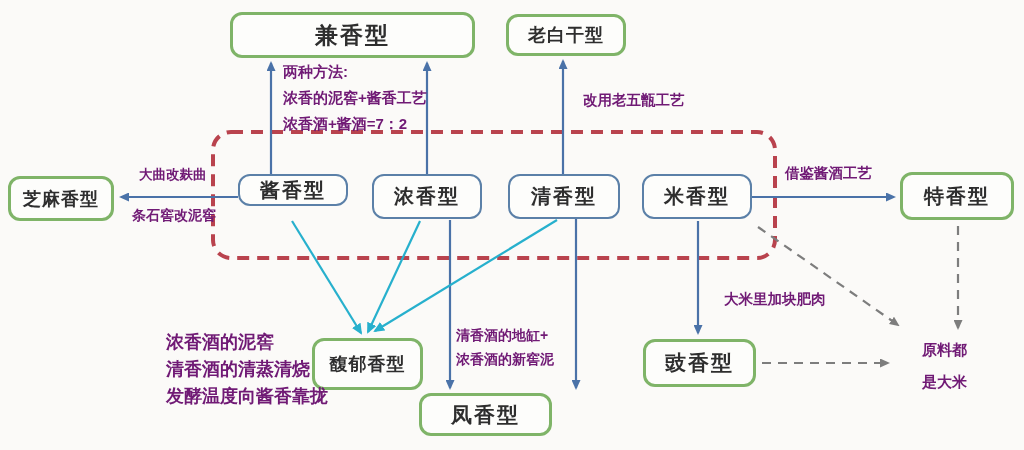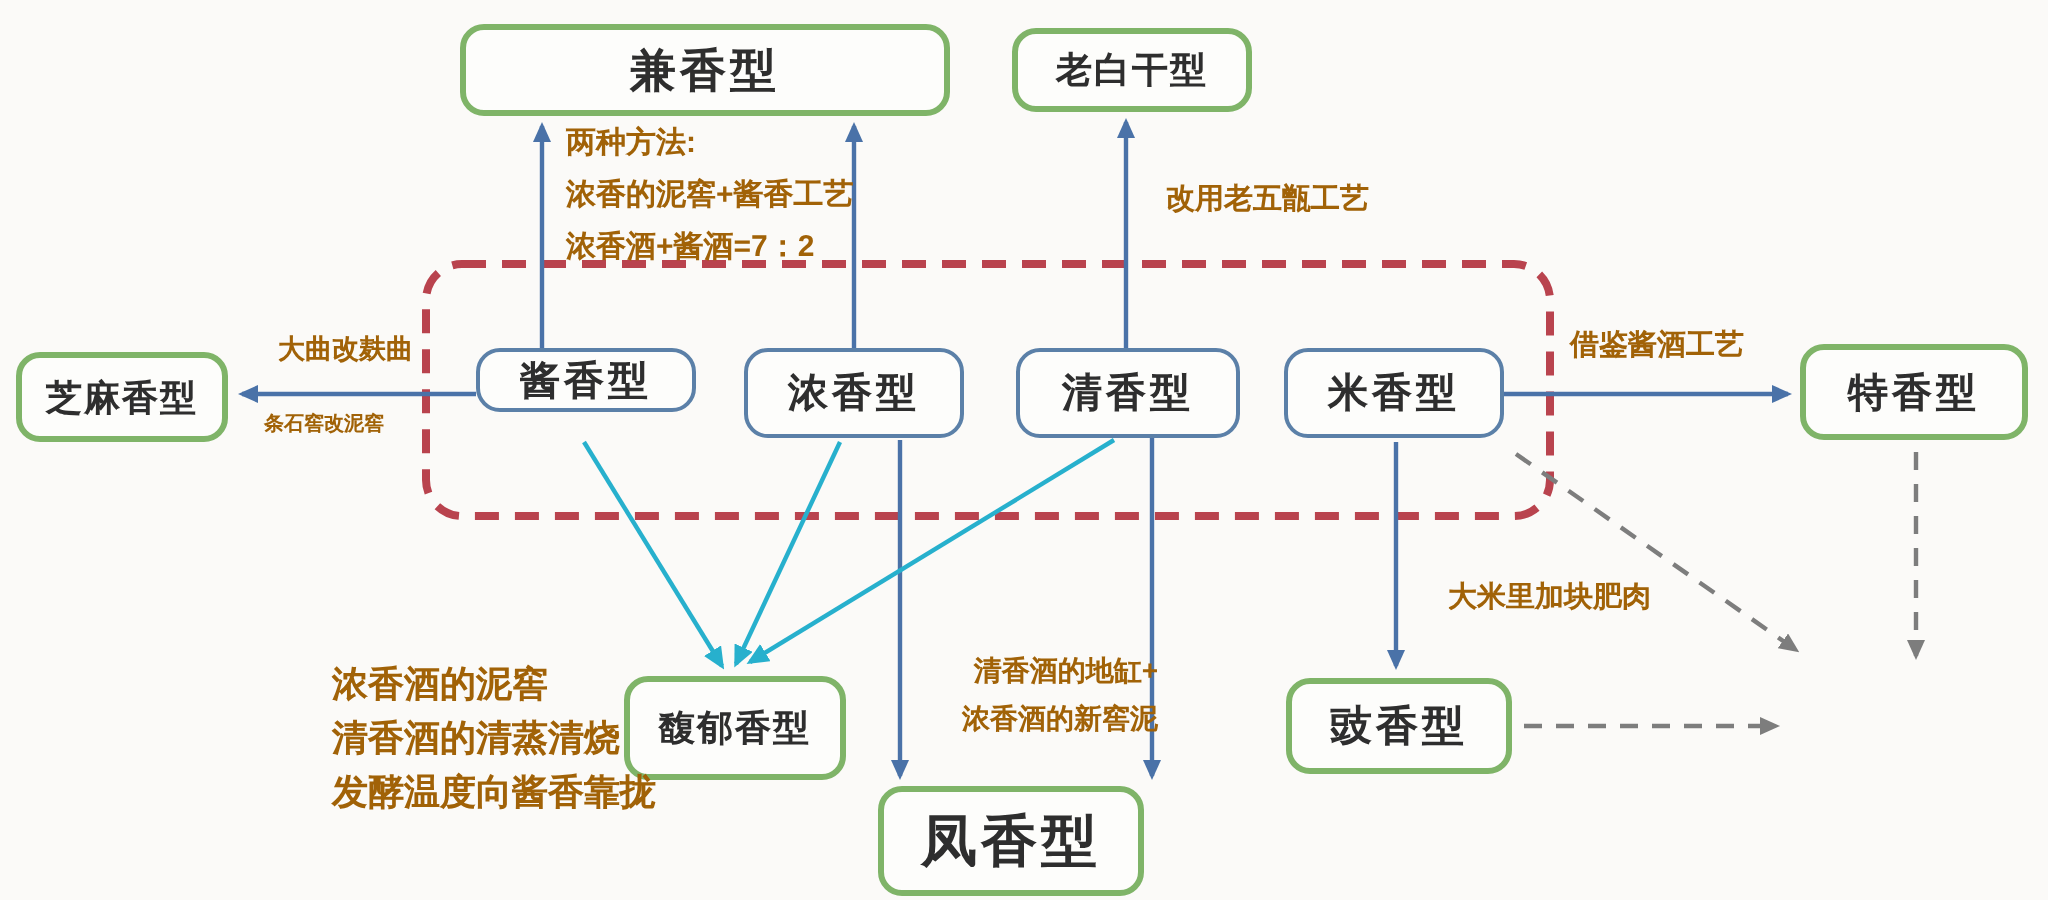--- a/index.html
+++ b/index.html
@@ -12,21 +12,21 @@
   #wires{position:absolute;left:0;top:0;width:1024px;height:450px;}
   .box{
     position:absolute;display:flex;align-items:center;justify-content:center;
     background:#fdfdfb;border-radius:12px;
     font-weight:700;color:#2e2e2e;letter-spacing:2px;
     box-sizing:border-box;z-index:2;
   }
   .green{border:3px solid #7fb468;}
   .blue{border:2.5px solid #5b80a8;}
   .note{
-    position:absolute;font-weight:700;color:#a16207;z-index:2;
+    position:absolute;font-weight:700;color:#701a75;z-index:2;
     white-space:nowrap;line-height:1.0;
   }
   .note div{white-space:nowrap;}
 </style>
 </head>
 <body>
 
 <div id="stage">
 
   <svg id="wires" viewBox="0 0 1024 450">
@@ -79,45 +79,49 @@
   <div class="box blue" style="left:372px;top:174px;width:110px;height:45px;font-size:20px">浓香型</div>
 
   <div class="box blue" style="left:508px;top:174px;width:112px;height:45px;font-size:20px">清香型</div>
 
   <div class="box blue" style="left:642px;top:174px;width:110px;height:45px;font-size:20px">米香型</div>
 
   <div class="box green" style="left:900px;top:172px;width:114px;height:48px;font-size:20px">特香型</div>
 
   <div class="box green" style="left:312px;top:338px;width:111px;height:52px;font-size:18px;letter-spacing:1px">馥郁香型</div>
 
-  <div class="box green" style="left:439px;top:393px;width:133px;height:55px;font-size:28px">凤香型</div>
+  <div class="box green" style="left:419px;top:393px;width:133px;height:43px;font-size:21px">凤香型</div>
 
   <div class="box green" style="left:643px;top:339px;width:113px;height:48px;font-size:21px">豉香型</div>
 
   <div class="note" style="left:283px;top:64px;font-size:15px">
     <div style="margin-bottom:11px">两种方法:</div>
     <div style="margin-bottom:11px">浓香的泥窖+酱香工艺</div>
     <div>浓香酒+酱酒=7：2</div>
   </div>
 
   <div class="note" style="left:583px;top:93px;font-size:14.5px">改用老五甑工艺</div>
 
   <div class="note" style="left:139px;top:168px;font-size:13.5px">大曲改麸曲</div>
 
-  <div class="note" style="left:132px;top:208px;font-size:10px">条石窖改泥窖</div>
+  <div class="note" style="left:132px;top:208px;font-size:14px">条石窖改泥窖</div>
 
   <div class="note" style="left:785px;top:166px;font-size:14.5px">借鉴酱酒工艺</div>
 
   <div class="note" style="left:166px;top:333px;font-size:18px">
     <div style="margin-bottom:9px">浓香酒的泥窖</div>
     <div style="margin-bottom:9px">清香酒的清蒸清烧</div>
     <div>发酵温度向酱香靠拢</div>
   </div>
 
-  <div class="note" style="left:456px;top:328px;width:123px;text-align:right;font-size:14px">
+  <div class="note" style="left:456px;top:328px;width:123px;text-align:left;font-size:14px">
     <div style="margin-bottom:10px">清香酒的地缸+</div>
     <div>浓香酒的新窖泥</div>
   </div>
 
   <div class="note" style="left:724px;top:292px;font-size:14.5px">大米里加块肥肉</div>
 
+  <div class="note" style="left:922px;top:342px;font-size:15px">
+    <div style="margin-bottom:17px">原料都</div>
+    <div>是大米</div>
+  </div>
 
 </div>
 
 </body></html>

